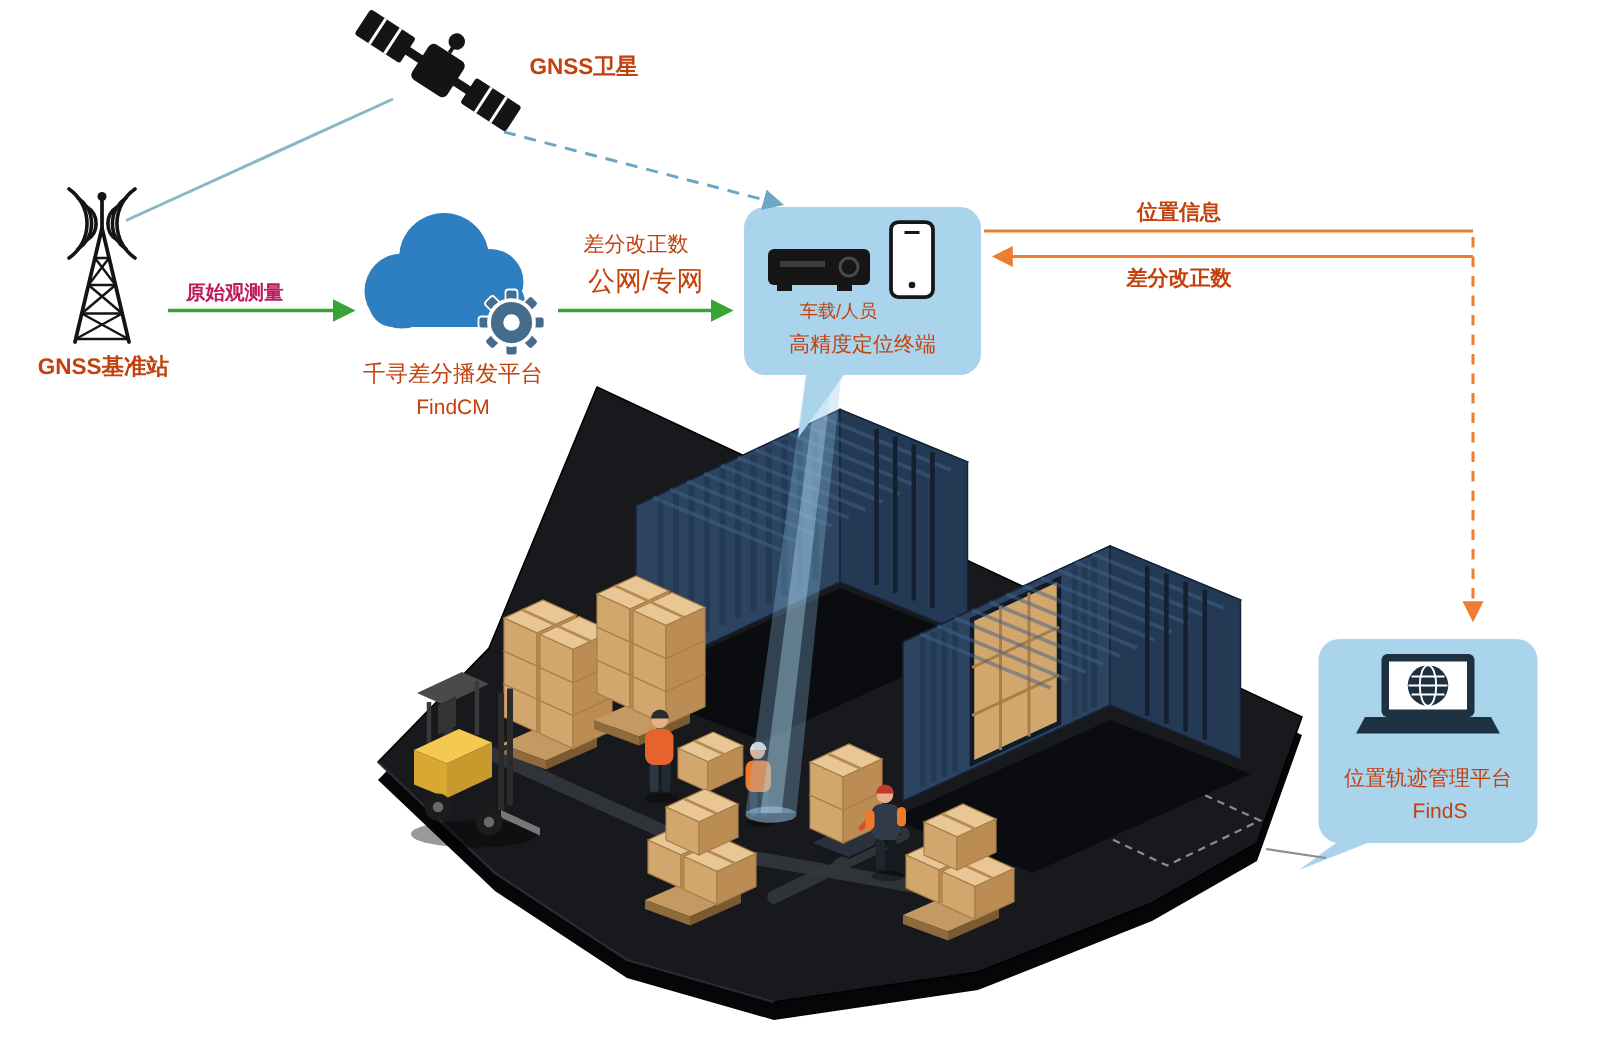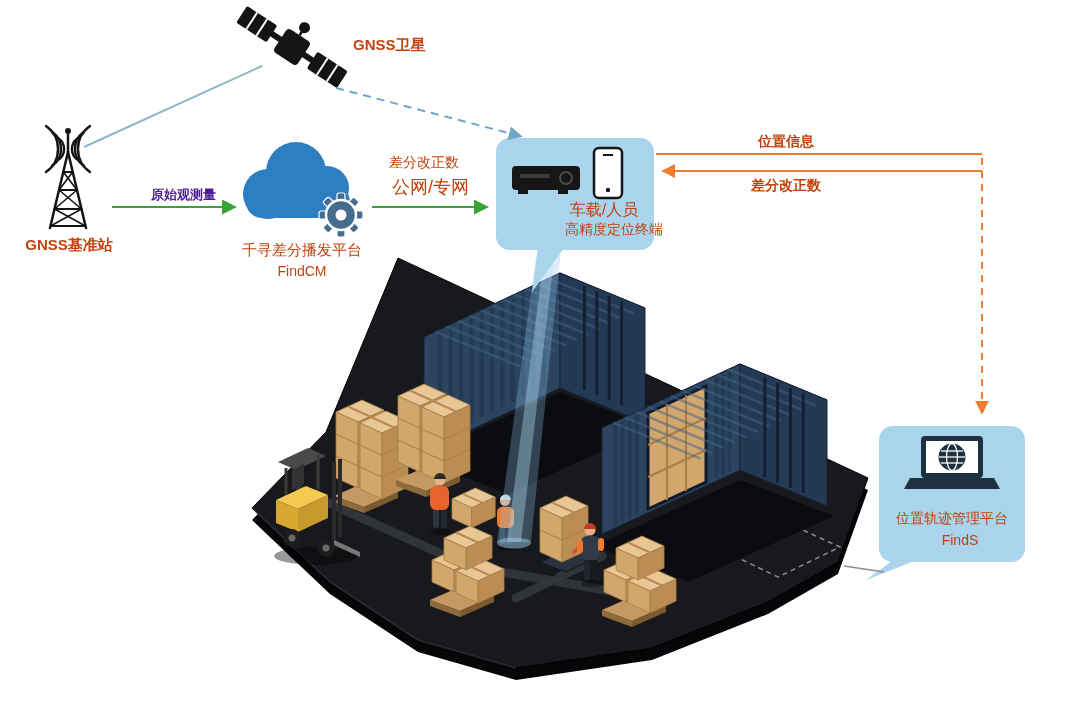--- a/index.html
+++ b/index.html
@@ -7,30 +7,30 @@
           font-family:"Liberation Sans",sans-serif;}
   .layer{position:absolute;left:0;top:0;}
   .bubble{position:absolute;background:#aad4ec;border-radius:14px;z-index:2;}
   #bubble-terminal{left:496px;top:138px;width:158px;height:112px;}
   #bubble-finds{left:879px;top:426px;width:146px;height:136px;}
   svg.gfx{z-index:1;}
   svg.conn{z-index:3;}
   .lbl{position:absolute;z-index:5;color:#c2410c;white-space:nowrap;line-height:1.2;}
   .c{text-align:center;}
   .b700{font-weight:400;} .b600{font-weight:600;}
-  .green{color:#4c1d95;margin-left:27px;}
+  .green{color:#be185d;}
   #lbl-sat{left:353px;top:36px;font-size:15px;}
   #lbl-base{left:13px;top:236px;width:112px;font-size:15px;}
   #lbl-cloud1{left:218px;top:241px;width:168px;font-size:15px;}
   #lbl-cloud2{left:218px;top:263px;width:168px;font-size:14px;}
   #lbl-rawobs{left:124px;top:187px;font-size:13px;}
   #lbl-corr1{left:389px;top:154px;font-size:14px;}
   #lbl-corr2{left:392px;top:177px;font-size:18px;}
-  #lbl-term1{left:525px;top:200px;width:158px;font-size:16px;}
-  #lbl-term2{left:496px;top:221px;width:158px;font-size:14px;padding-left:39px;}
+  #lbl-term1{left:480px;top:200px;width:158px;font-size:12px;}
+  #lbl-term2{left:496px;top:221px;width:158px;font-size:14px;}
   #lbl-loc{left:736px;top:133px;width:100px;font-size:14px;}
   #lbl-cmd{left:736px;top:177px;width:100px;font-size:14px;}
   #lbl-finds1{left:879px;top:510px;width:146px;font-size:14px;}
   #lbl-finds2{left:879px;top:532px;width:162px;font-size:14px;}
 </style>
 </head>
 <body>
 
 <div class="canvas">
 

